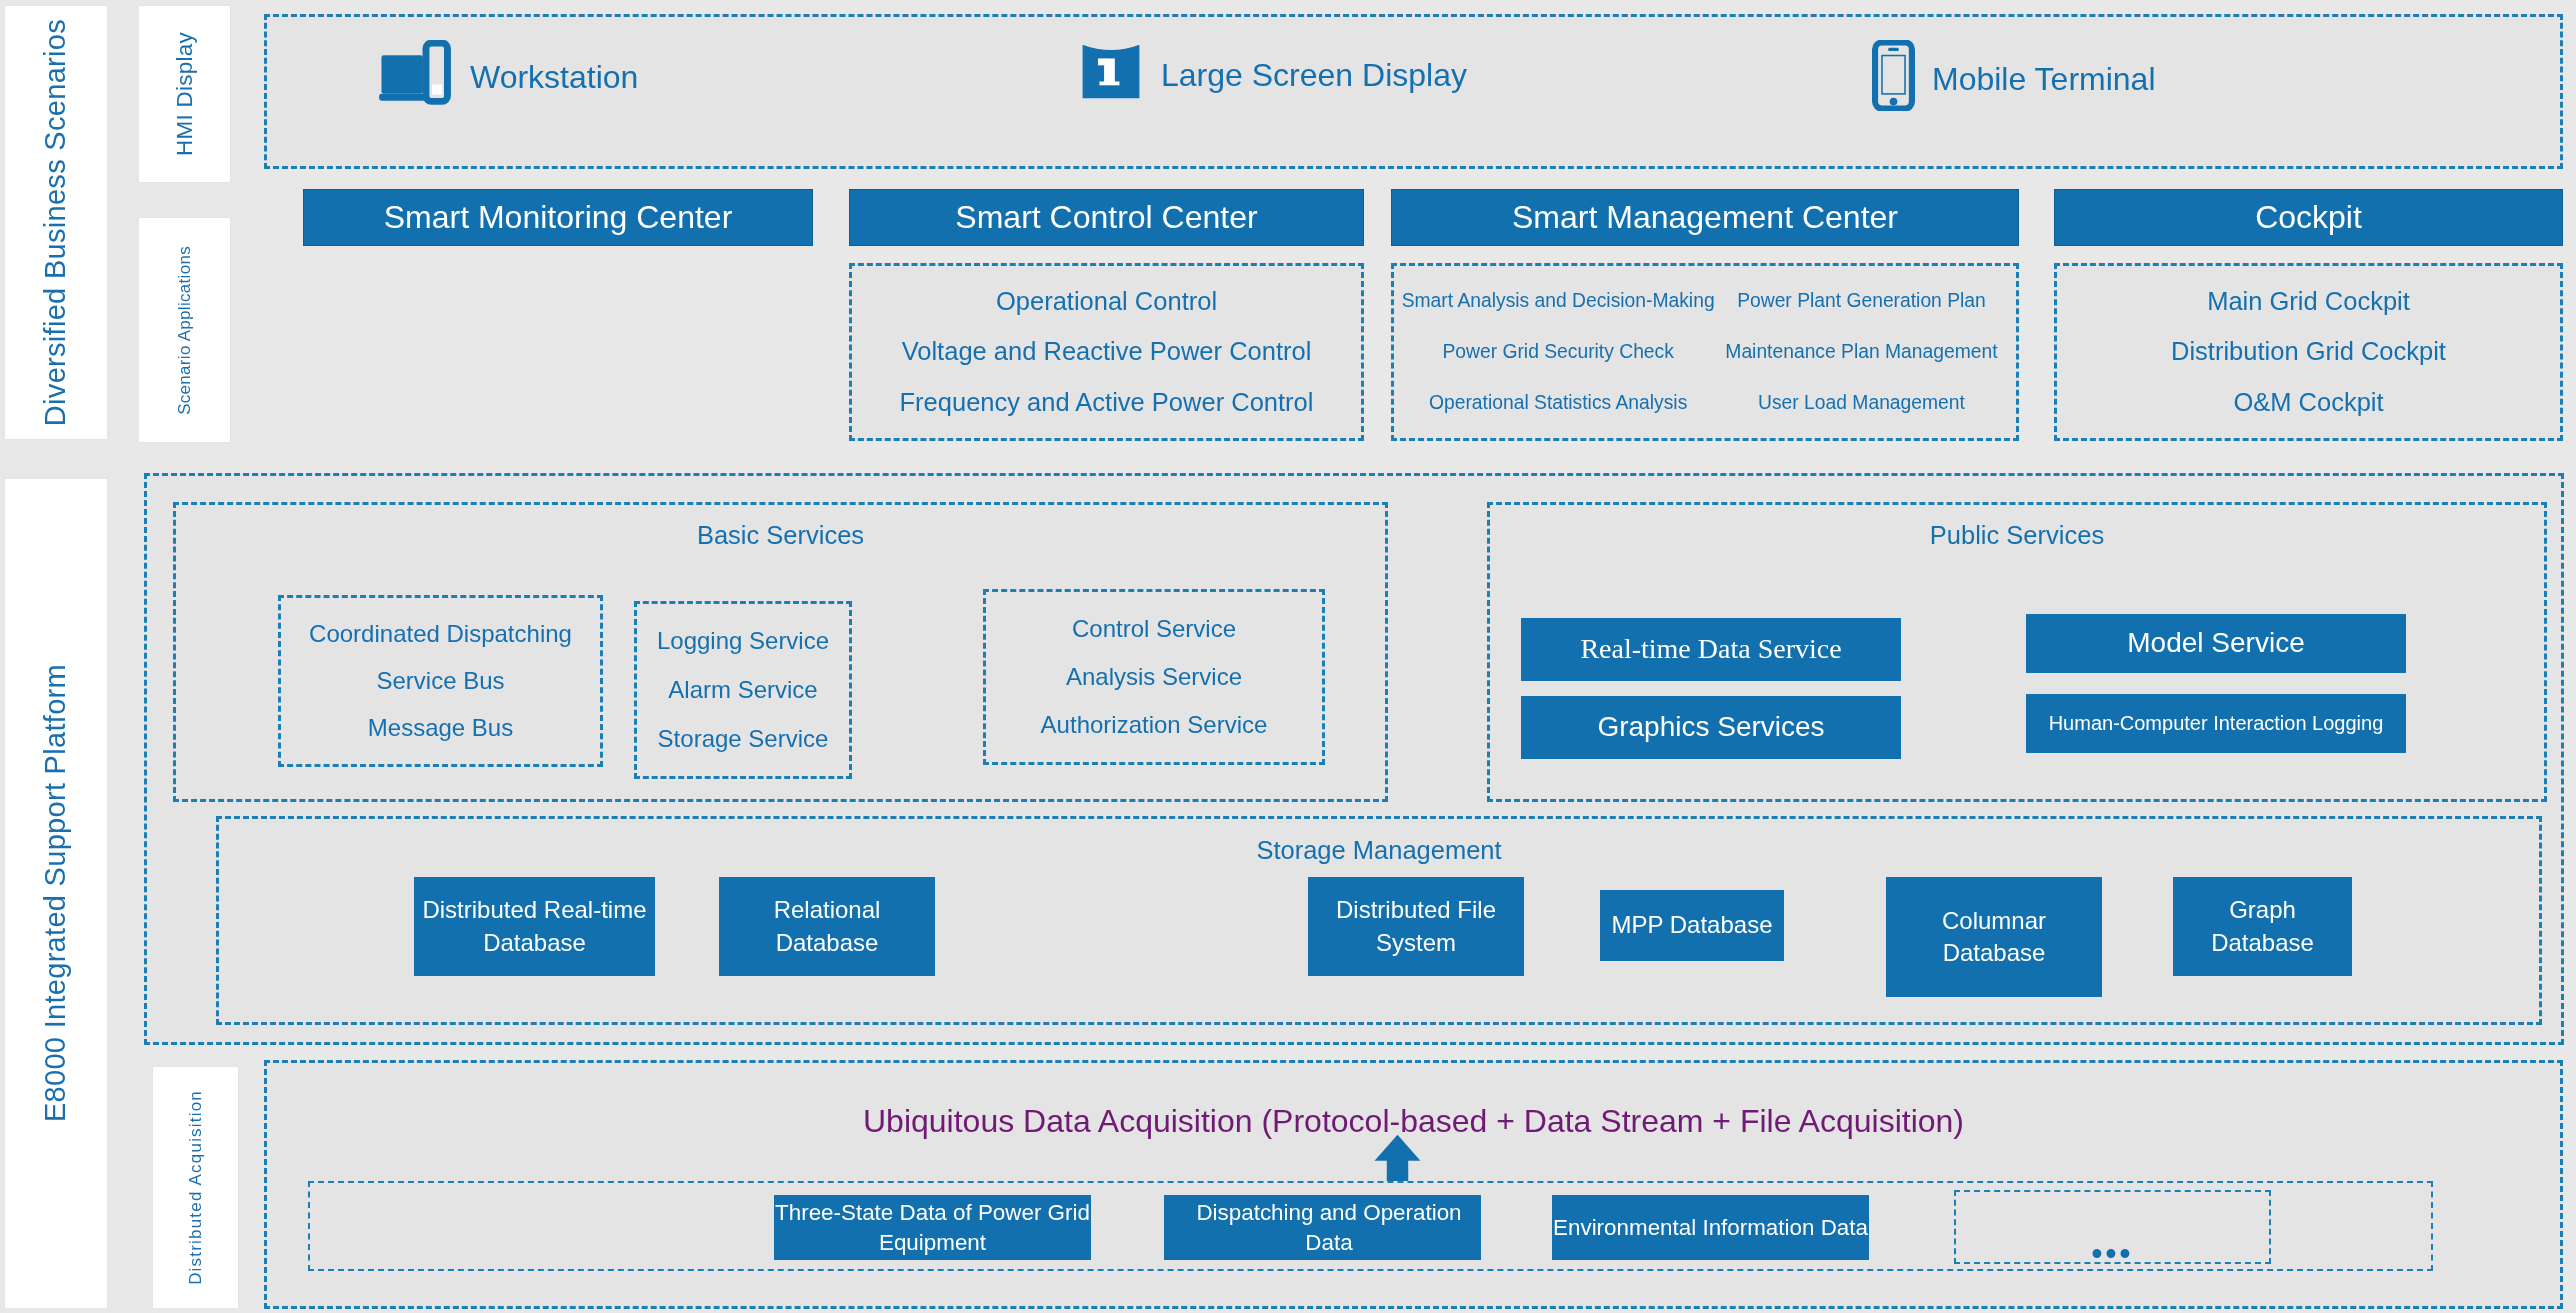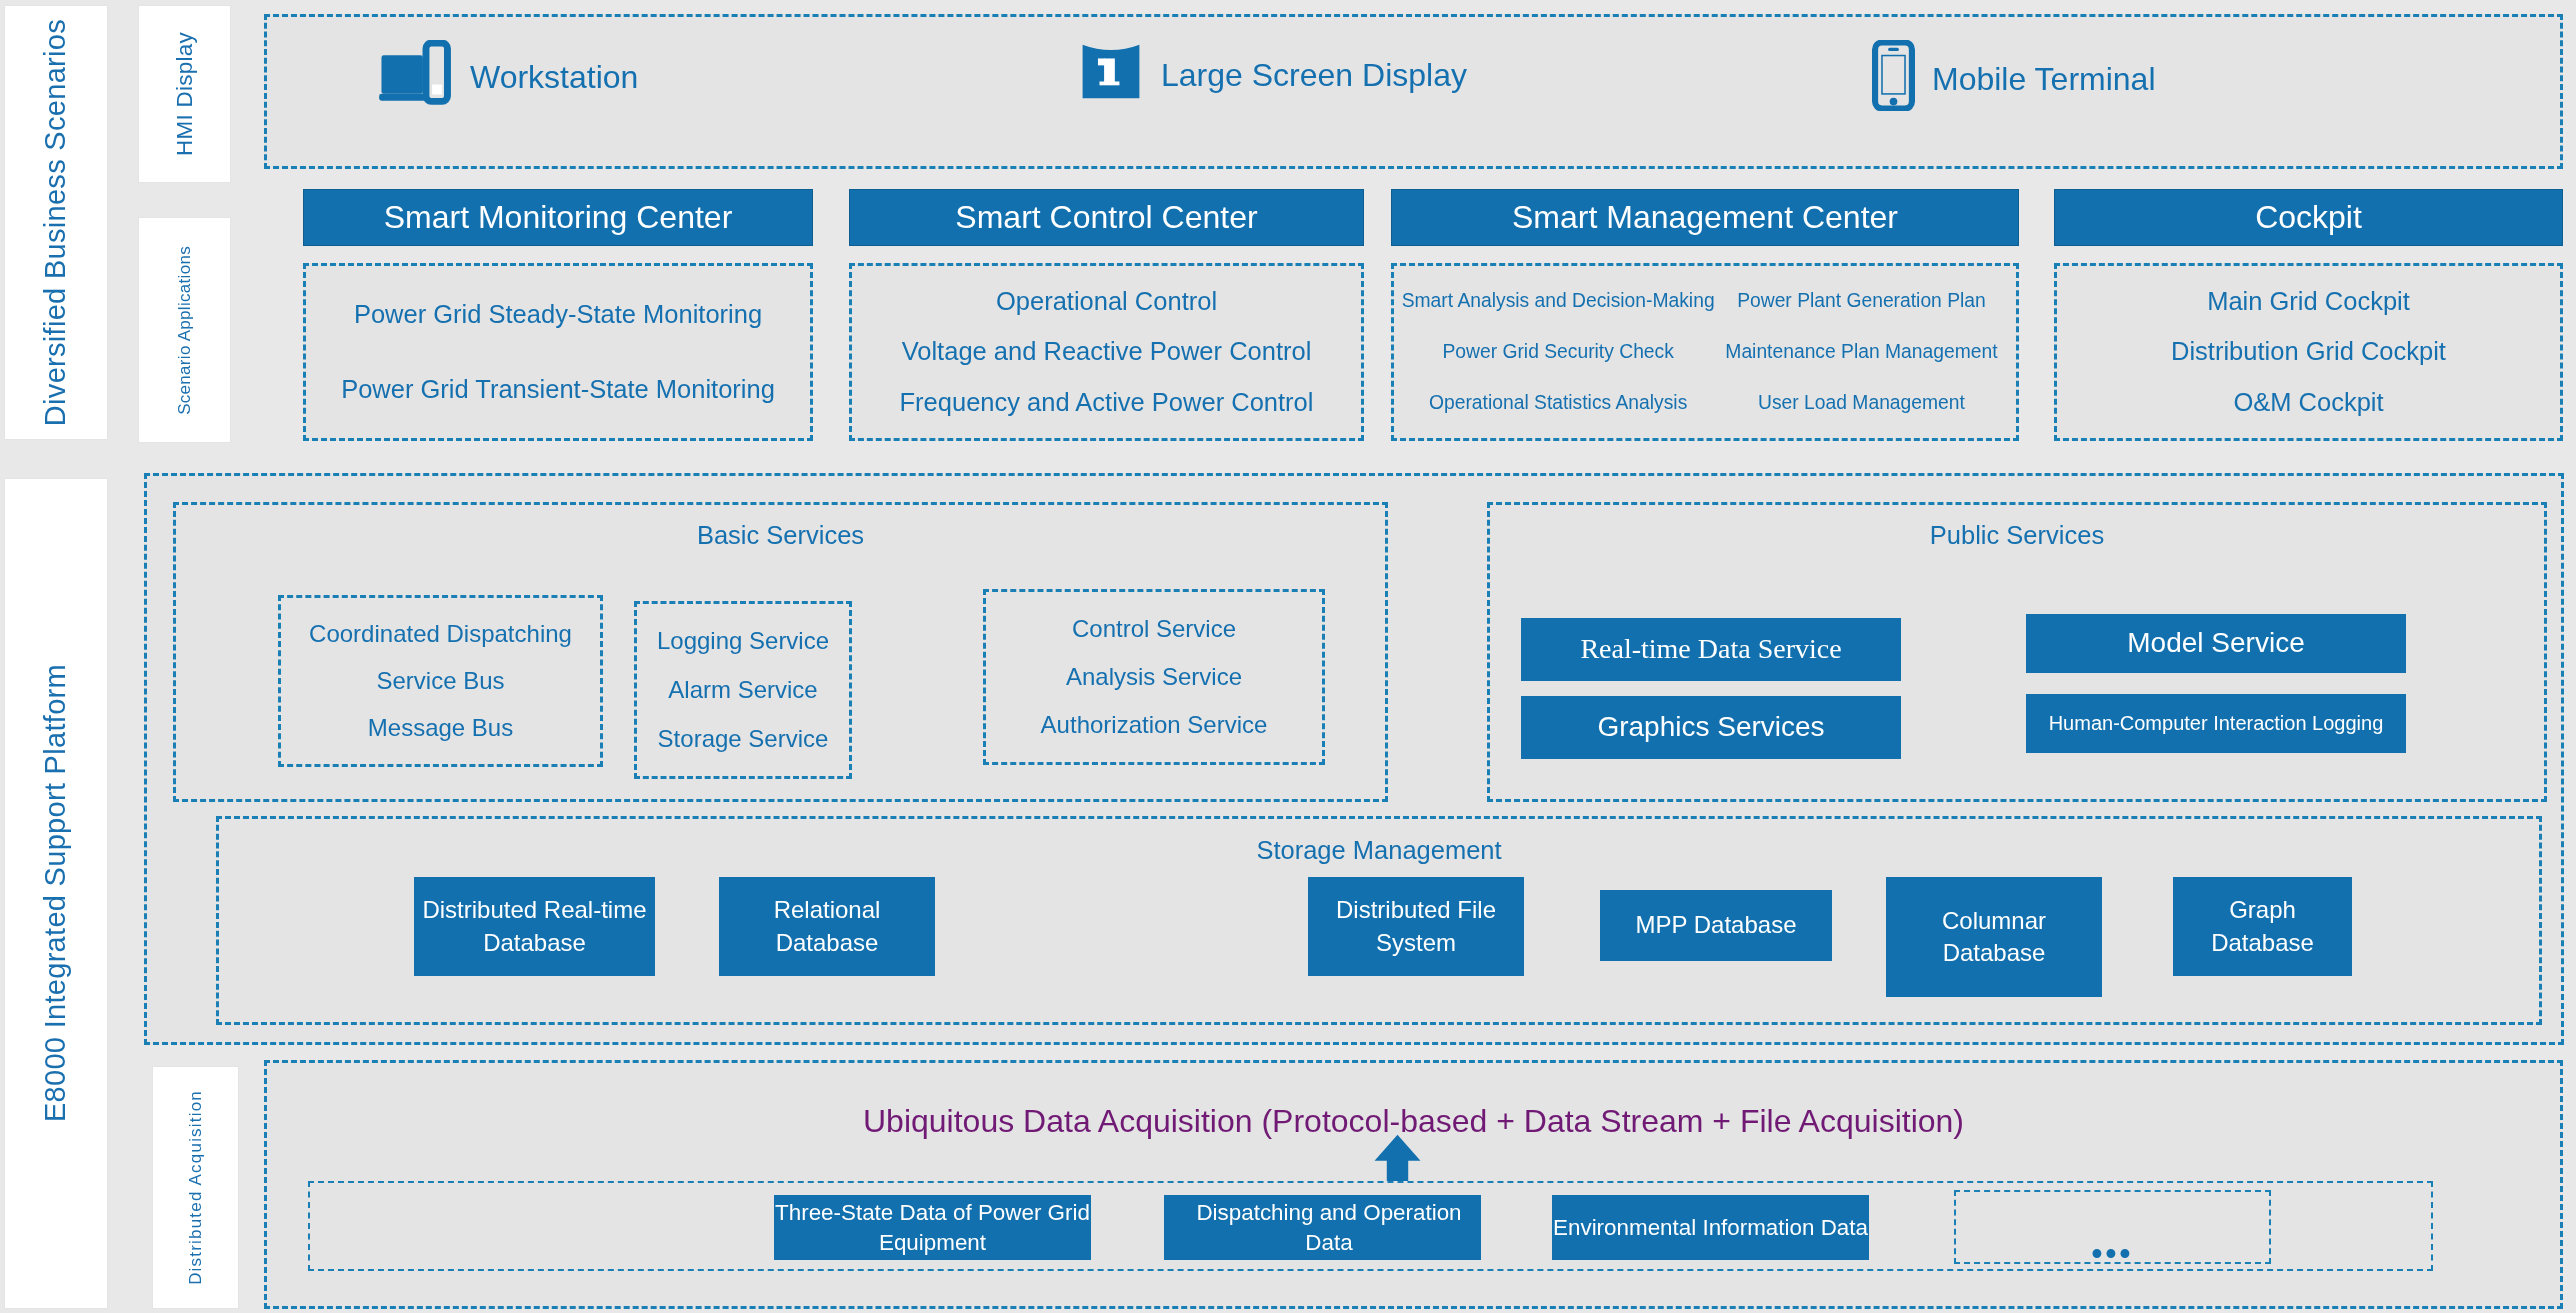--- a/index.html
+++ b/index.html
@@ -141,21 +141,21 @@
     position: absolute; top: 877px;
     background: #1270ae; color: #fff;
     display: flex; align-items: center; justify-content: center;
     text-align: center; font-size: 24px; line-height: 1.35;
     padding: 0 7.7px;
   }
   #db0 { left: 414px;  width: 241px; height: 99px; }
   #db1 { left: 719px;  width: 216px; height: 99px; }
   #db2 { left: 995px; width: 216px; height: 99px; }
   #db3 { left: 1308px; width: 216px; height: 99px; }
-  #db4 { left: 1600px; width: 232px; height: 71px;  top: 890px; }
+  #db4 { left: 1600px; width: 184px; height: 71px;  top: 890px; }
   #db5 { left: 1886px; width: 216px; height: 120px; }
   #db6 { left: 2173px; width: 179px; height: 99px; }
 
   
   #acq-box { left: 264px; top: 1060px; width: 2299px; height: 249px; }
   #acq-title {
     position: absolute; left: 0; right: 0; top: 40px;
     text-align: center; color: #701a75; font-size: 32px;
   }
   #acq-arrow {
@@ -238,24 +238,20 @@
         <rect x="21" y="10" width="14" height="4" rx="2" fill="#1270ae"></rect>
         <circle cx="28" cy="80" r="5" fill="#1270ae"></circle>
       </svg>
     </span>
     <span>Mobile Terminal</span>
   </div>
 
   <div class="col-header" id="hdr-monitor">
     <span>Smart Monitoring Center</span>
   </div>
-  <div class="col-body" id="body-monitor">
-    <div class="ln">Power Grid Steady-State Monitoring</div>
-    <div class="ln">Power Grid Transient-State Monitoring</div>
-  </div>
 
   <div class="col-header" id="hdr-control">
     <span>Smart Control Center</span>
   </div>
   <div class="col-body" id="body-control">
     <div class="ln">Operational Control</div>
     <div class="ln">Voltage and Reactive Power Control</div>
     <div class="ln">Frequency and Active Power Control</div>
   </div>
 

